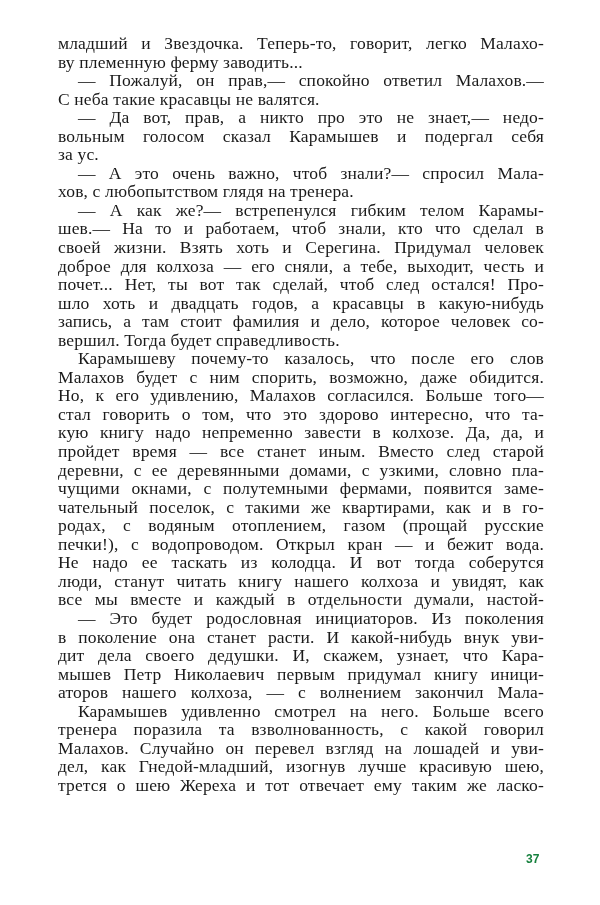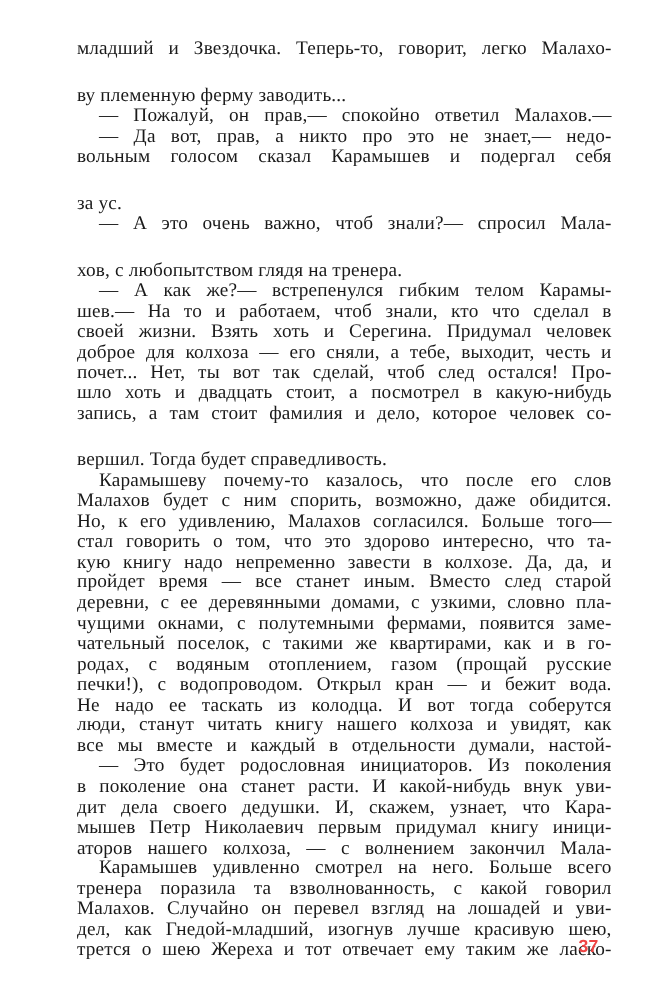--- a/index.html
+++ b/index.html
@@ -10,69 +10,69 @@
   body {
     width: 600px;
     height: 905px;
     position: relative;
     overflow: hidden;
     font-family: "Liberation Serif", "DejaVu Serif", serif;
     color: #1a1a1a;
   }
   .page-text {
     position: absolute;
-    left: 70px;
+    left: 58px;
     top: 34px;
     width: 486px;
   }
   .line {
     display: block;
     height: 18.55px;
     line-height: 18.55px;
     font-size: 17.5px;
     white-space: nowrap;
     text-align: justify;
     text-align-last: justify;
     letter-spacing: 0.15px;
   }
   .line.indent {
     padding-left: 20px;
   }
   .line.last {
     text-align-last: left;
-    margin-top: 24px;
   }
   .page-number {
     position: absolute;
     left: 526px;
     top: 852px;
     font-family: "Liberation Sans", "DejaVu Sans", sans-serif;
     font-weight: bold;
-    font-size: 16px;
-    color: #ef4444;
+    font-size: 12px;
+    color: #15803d;
   }
 </style>
 </head>
 <body>
 
 <div class="page-text" id="page-text">
     <span class="line">младший и Звездочка. Теперь-то, говорит, легко Малахо-</span>
     <span class="line last">ву племенную ферму заводить...</span>
     <span class="line indent">— Пожалуй, он прав,— спокойно ответил Малахов.—</span>
+    <span class="line last">С неба такие красавцы не валятся.</span>
     <span class="line indent">— Да вот, прав, а никто про это не знает,— недо-</span>
     <span class="line">вольным голосом сказал Карамышев и подергал себя</span>
     <span class="line last">за ус.</span>
     <span class="line indent">— А это очень важно, чтоб знали?— спросил Мала-</span>
     <span class="line last">хов, с любопытством глядя на тренера.</span>
     <span class="line indent">— А как же?— встрепенулся гибким телом Карамы-</span>
     <span class="line">шев.— На то и работаем, чтоб знали, кто что сделал в</span>
     <span class="line">своей жизни. Взять хоть и Серегина. Придумал человек</span>
     <span class="line">доброе для колхоза — его сняли, а тебе, выходит, честь и</span>
     <span class="line">почет... Нет, ты вот так сделай, чтоб след остался! Про-</span>
-    <span class="line">шло хоть и двадцать стоит, а посмотрел в какую-нибудь</span>
+    <span class="line">шло хоть и двадцать годов, а красавцы в какую-нибудь</span>
     <span class="line">запись, а там стоит фамилия и дело, которое человек со-</span>
     <span class="line last">вершил. Тогда будет справедливость.</span>
     <span class="line indent">Карамышеву почему-то казалось, что после его слов</span>
     <span class="line">Малахов будет с ним спорить, возможно, даже обидится.</span>
     <span class="line">Но, к его удивлению, Малахов согласился. Больше того—</span>
     <span class="line">стал говорить о том, что это здорово интересно, что та-</span>
     <span class="line">кую книгу надо непременно завести в колхозе. Да, да, и</span>
     <span class="line">пройдет время — все станет иным. Вместо след старой</span>
     <span class="line">деревни, с ее деревянными домами, с узкими, словно пла-</span>
     <span class="line">чущими окнами, с полутемными фермами, появится заме-</span>

